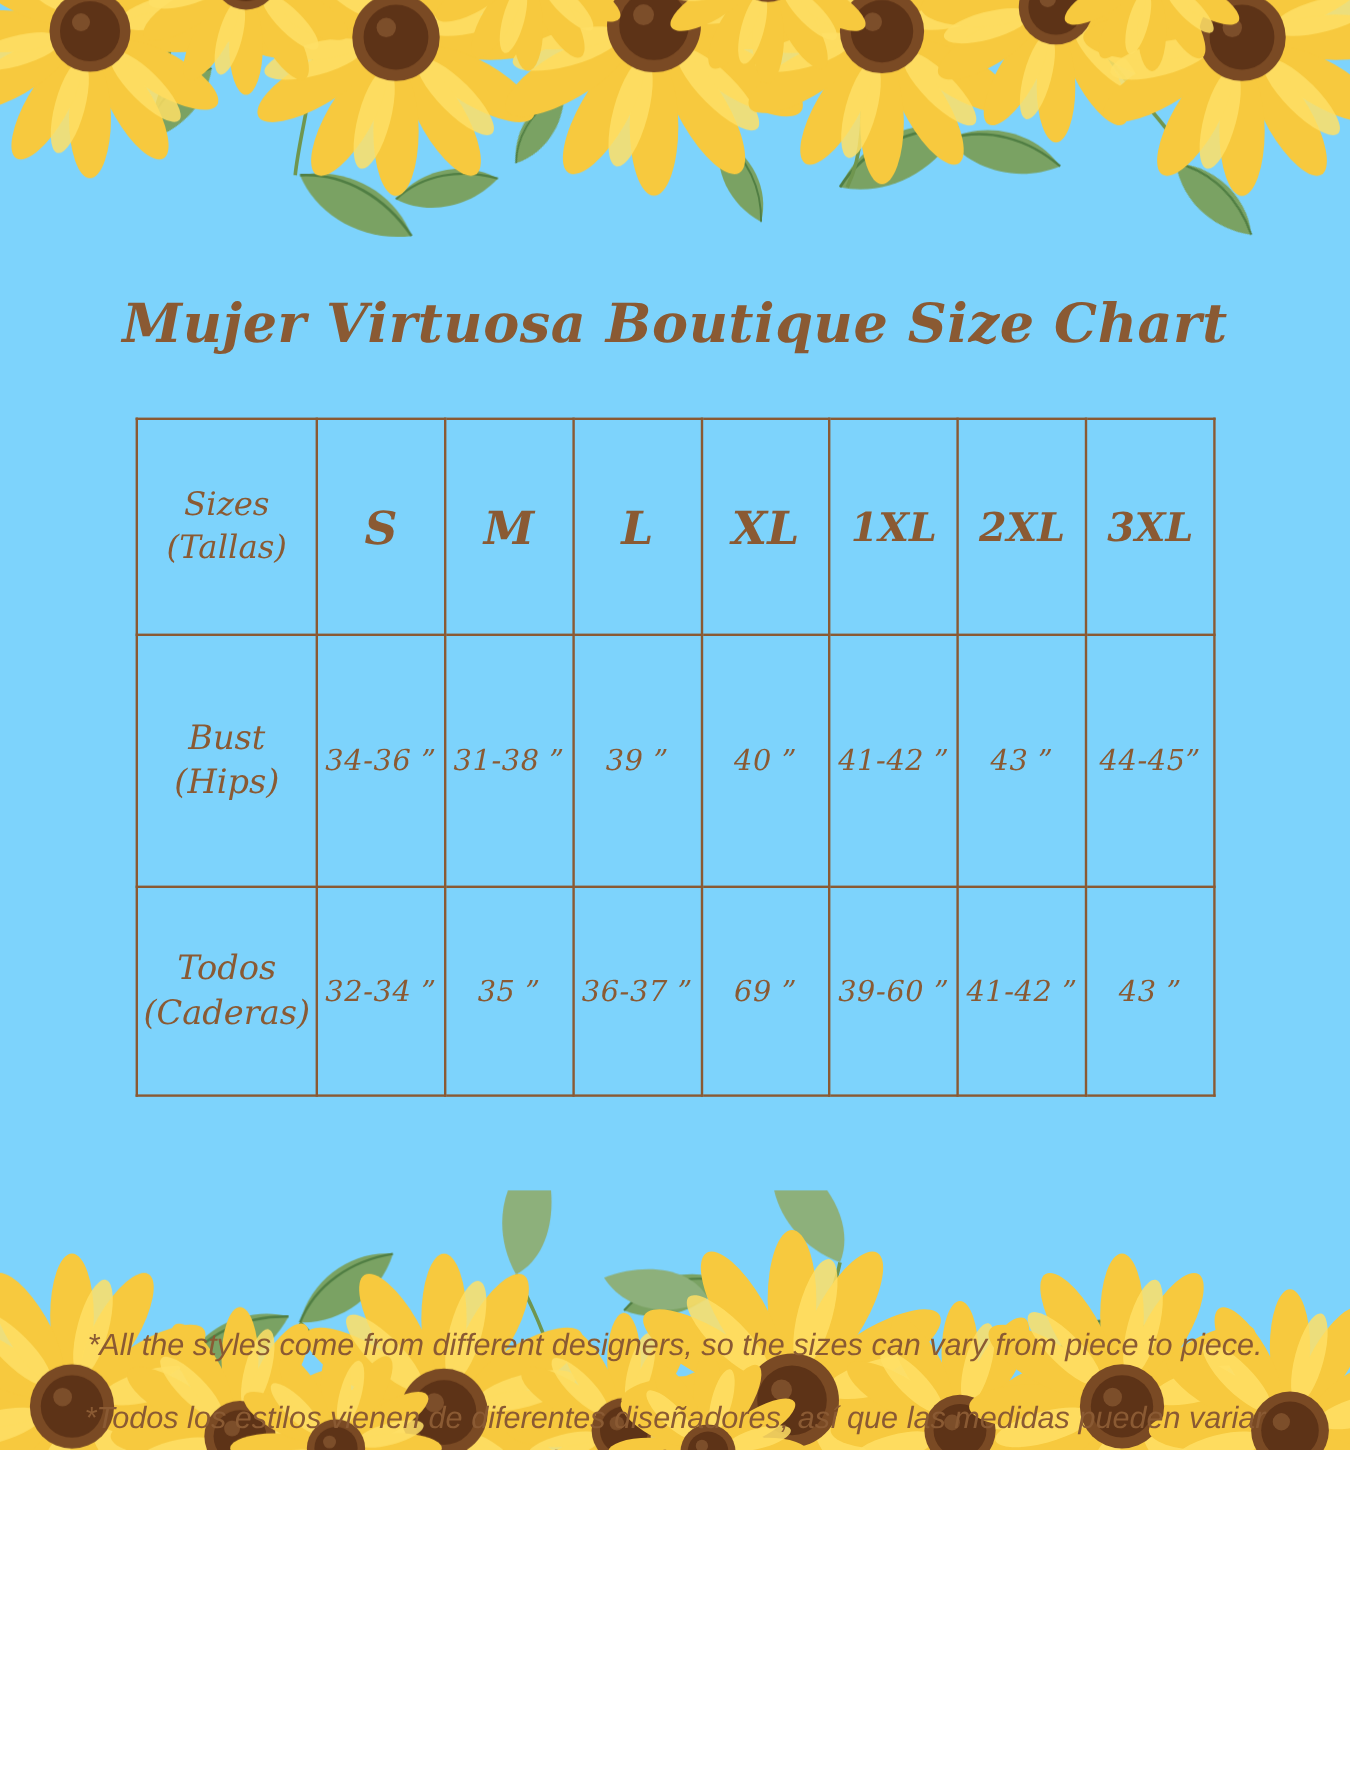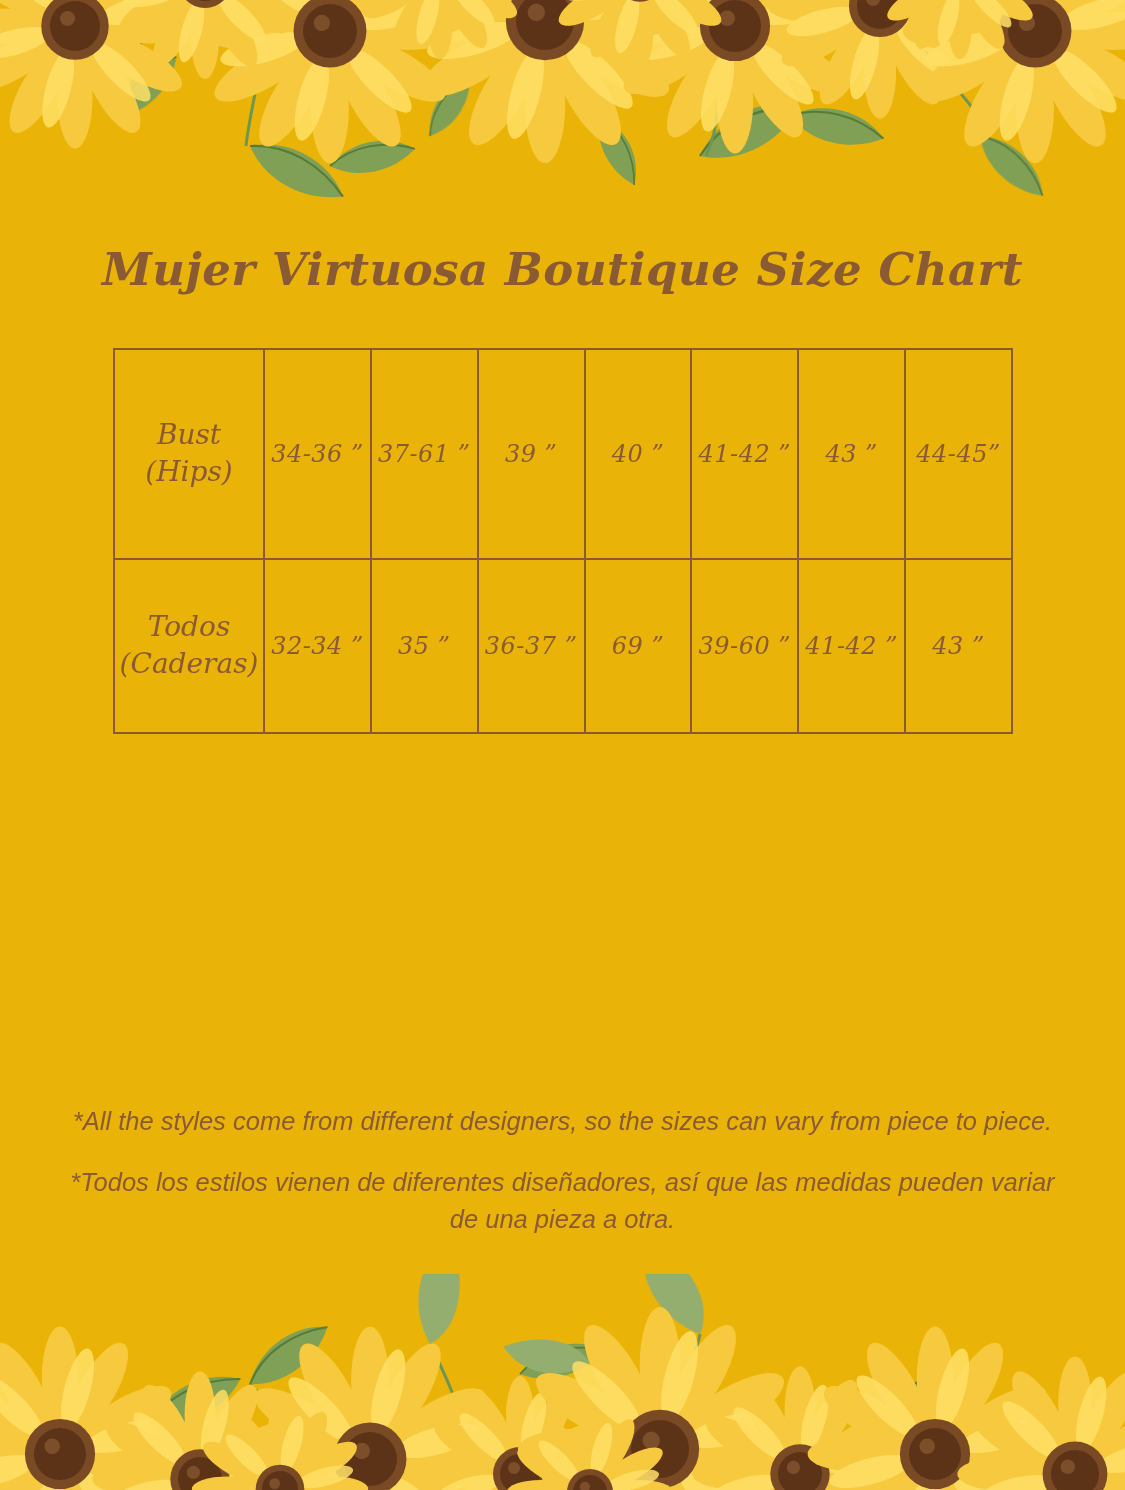--- a/index.html
+++ b/index.html
@@ -11,23 +11,23 @@
     height: 1490px;
     background: #ffffff;
     font-family: "DejaVu Serif", serif;
     overflow: hidden;
     position: relative;
   }
 
   .page {
     position: relative;
     width: 1125px;
-    height: 1490px;
+    height: 1208px;
     overflow: hidden;
-    background: #eab308;
+    background: #7dd3fc;
   }
 
   
   .band {
     position: absolute;
     left: 0;
     width: 1125px;
     pointer-events: none;
     z-index: 1;
   }
@@ -199,28 +199,41 @@
       <use href="#sf" transform="translate(440,-25) scale(0.9)"></use>
       <use href="#sf" transform="translate(960,-20) scale(0.85)"></use>
     </g>
   </svg>
 
   <div class="title">Mujer Virtuosa Boutique Size Chart</div>
 
   <div class="chart-wrap">
     <table class="size-chart">
       <tbody>
+        <tr>
+          <th class="row-head col-head-cell">
+            <span class="l1">Sizes</span>
+            <span class="l2">(Tallas)</span>
+          </th>
+          <th class="col-head">S</th>
+          <th class="col-head">M</th>
+          <th class="col-head">L</th>
+          <th class="col-head">XL</th>
+          <th class="col-head small">1XL</th>
+          <th class="col-head small">2XL</th>
+          <th class="col-head small">3XL</th>
+        </tr>
 
         <tr class="r-bust">
           <td class="row-head">
             <span class="l1">Bust</span>
             <span class="l2">(Hips)</span>
           </td>
           <td class="cell">34-36 ”</td>
-          <td class="cell">37-61 ”</td>
+          <td class="cell">31-38 ”</td>
           <td class="cell">39 ”</td>
           <td class="cell">40 ”</td>
           <td class="cell">41-42 ”</td>
           <td class="cell">43 ”</td>
           <td class="cell">44-45”</td>
         </tr>
 
 
         <tr class="r-hips">
           <td class="row-head">

